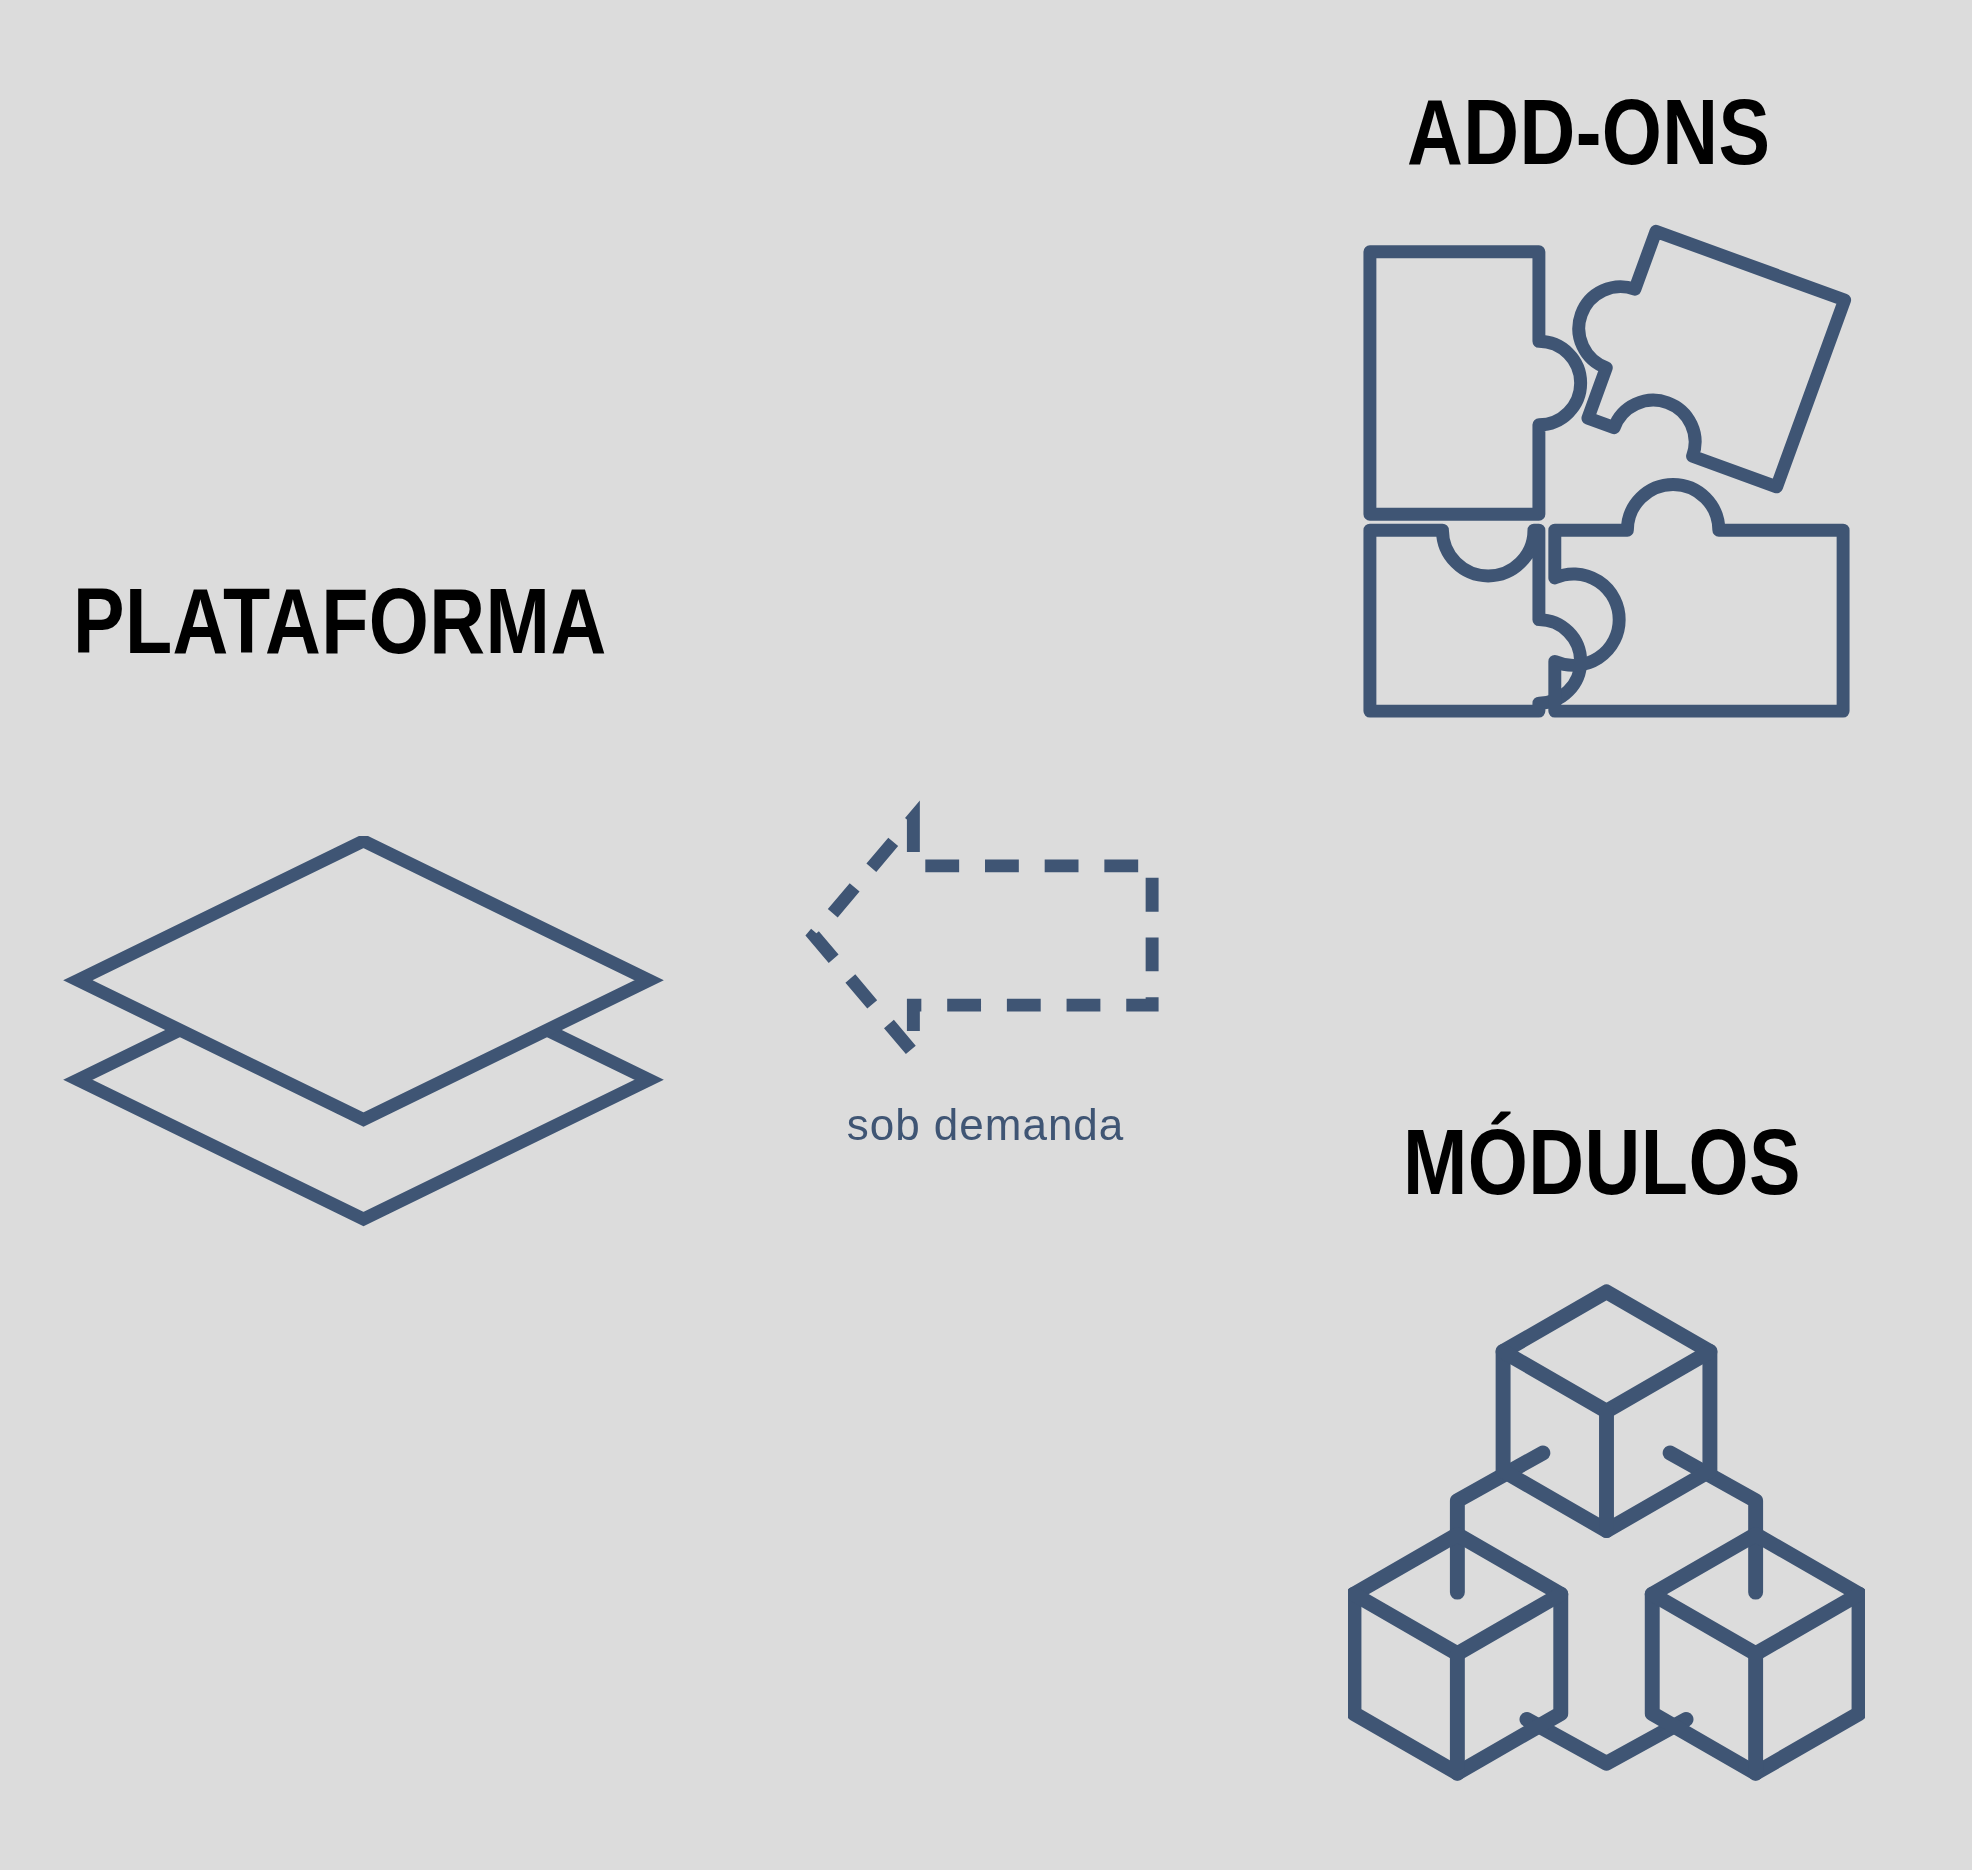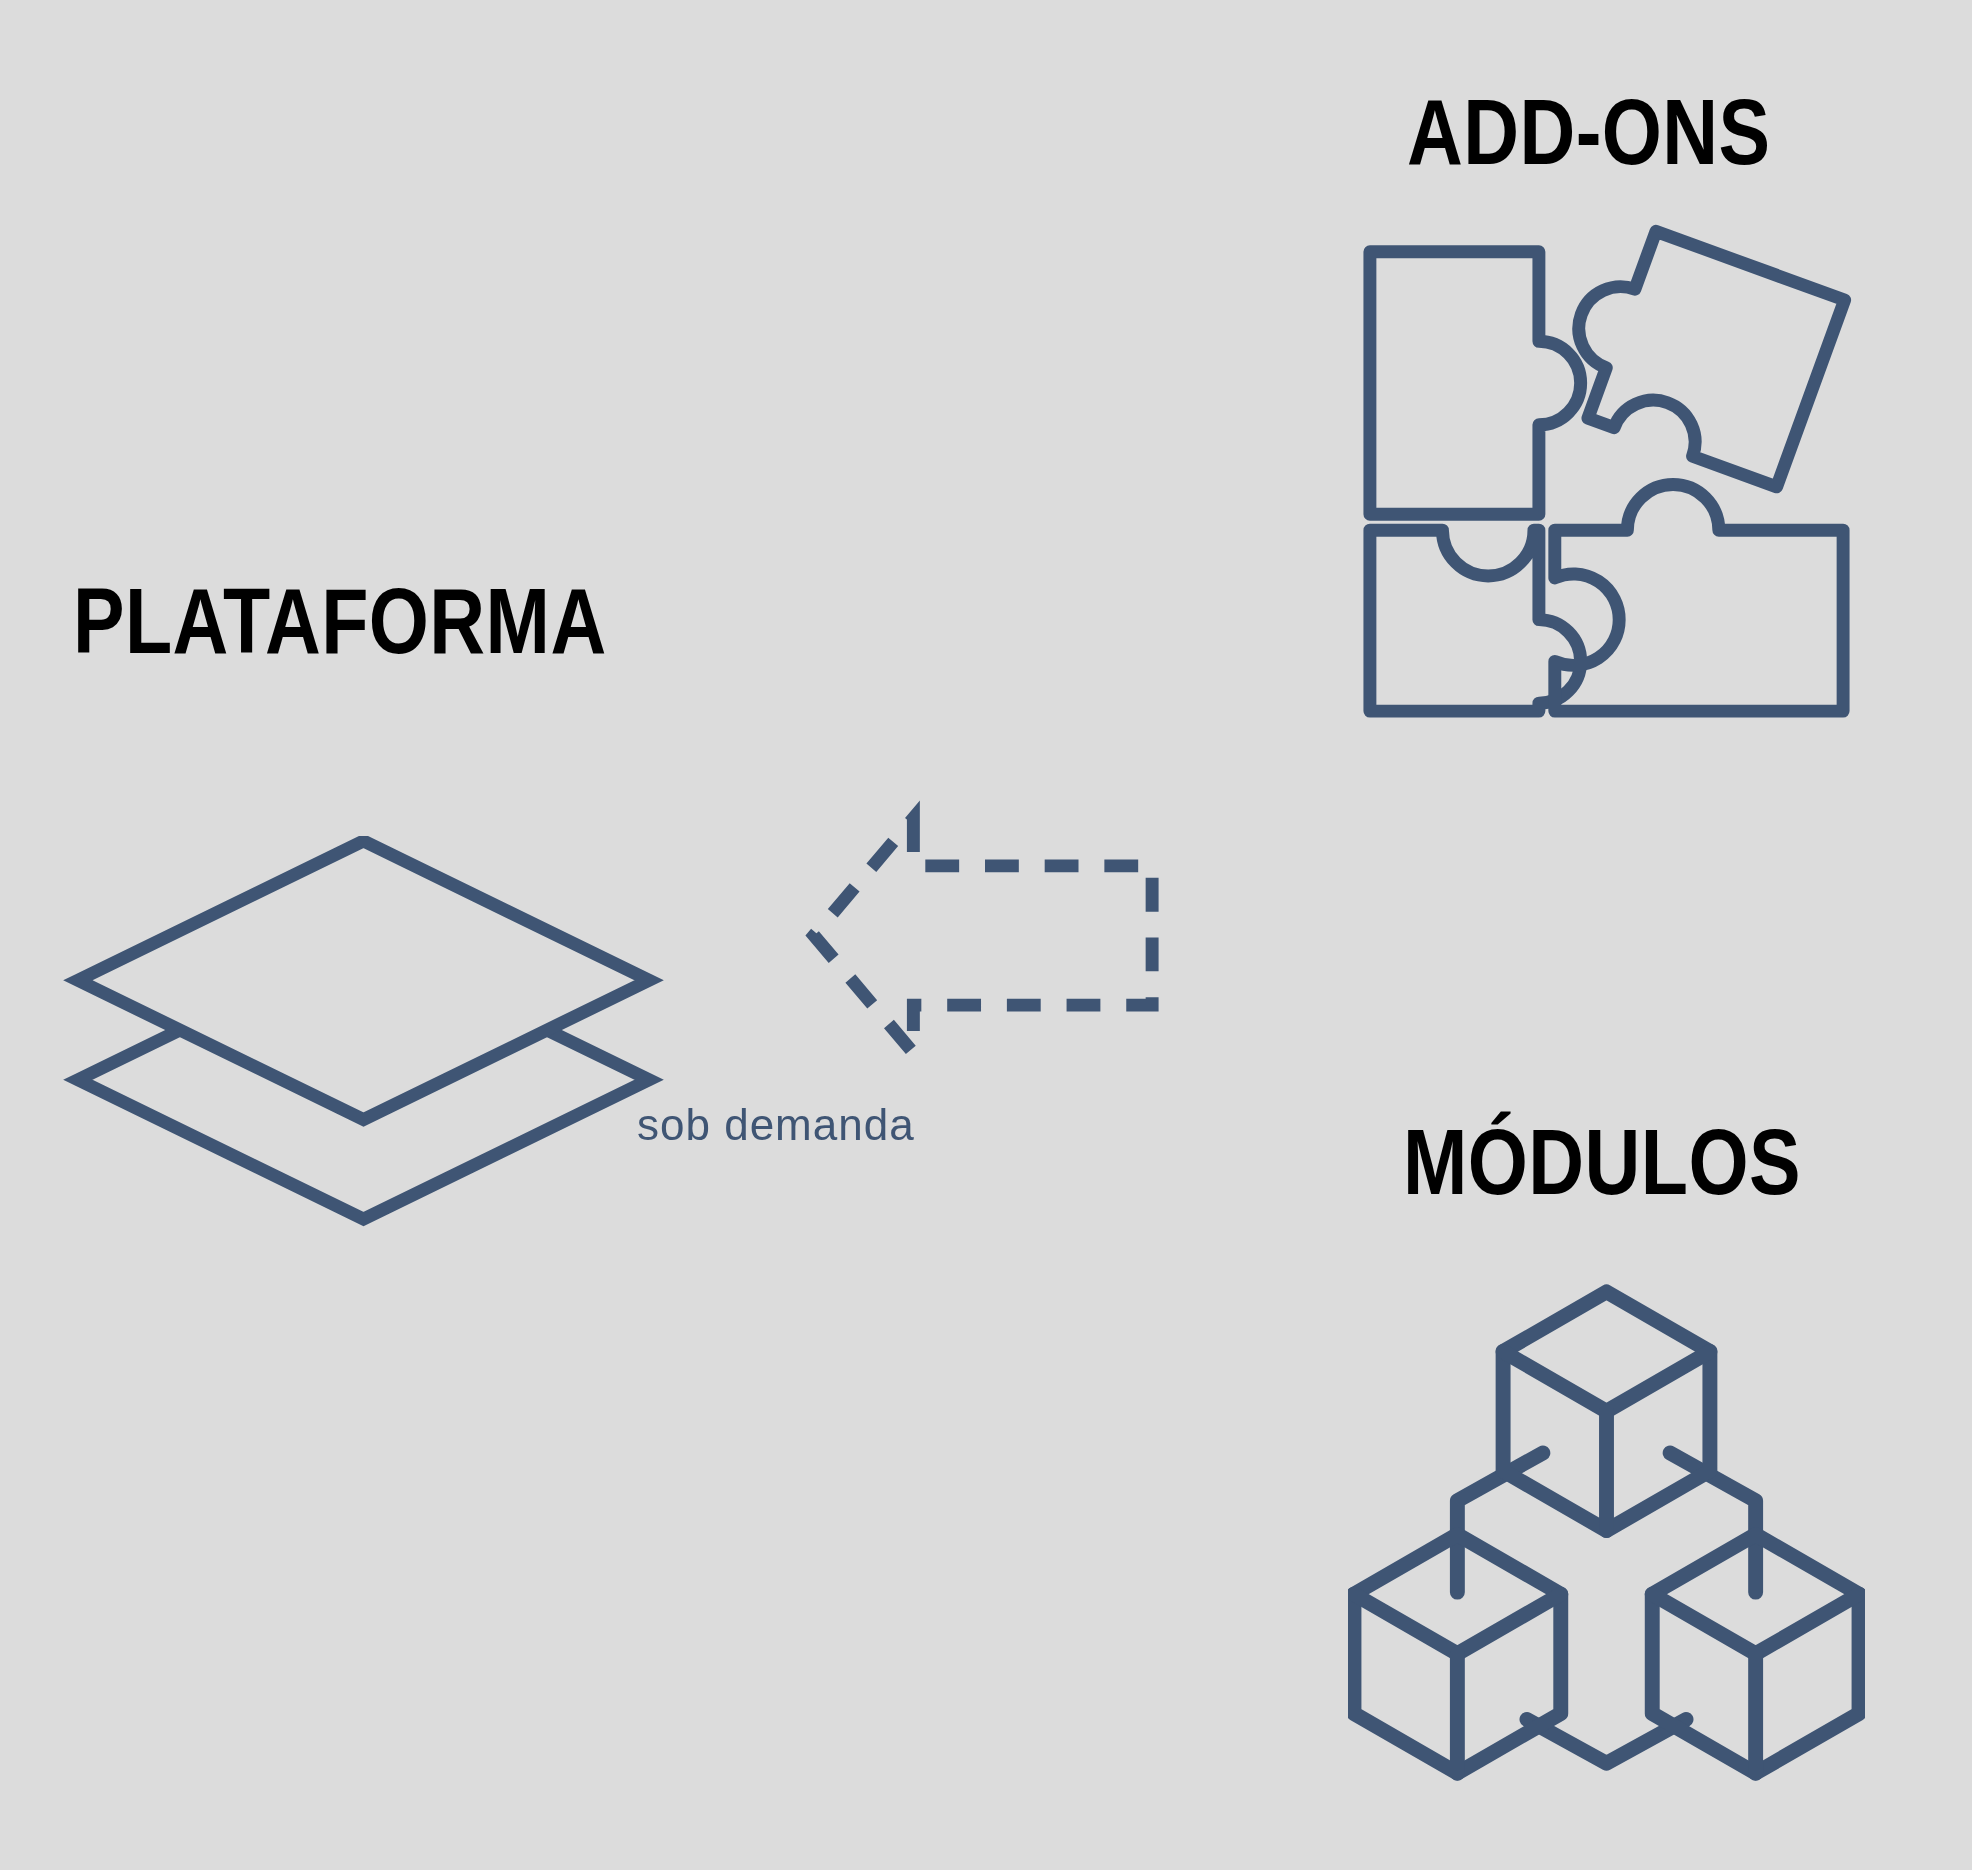--- a/index.html
+++ b/index.html
@@ -54,20 +54,21 @@
     font-size: 92px;
     transform: scaleX(0.84);
   }
 
   
   #arrow-caption {
     position: absolute;
     left: 637px;
     top: 1099px;
     width: 697px;
+    text-align: center;
     color: #3f5574;
     font-size: 44px;
     font-weight: 400;
     letter-spacing: 1px;
     line-height: 1.2;
     white-space: nowrap;
   }
 
   
   .icon-svg {

